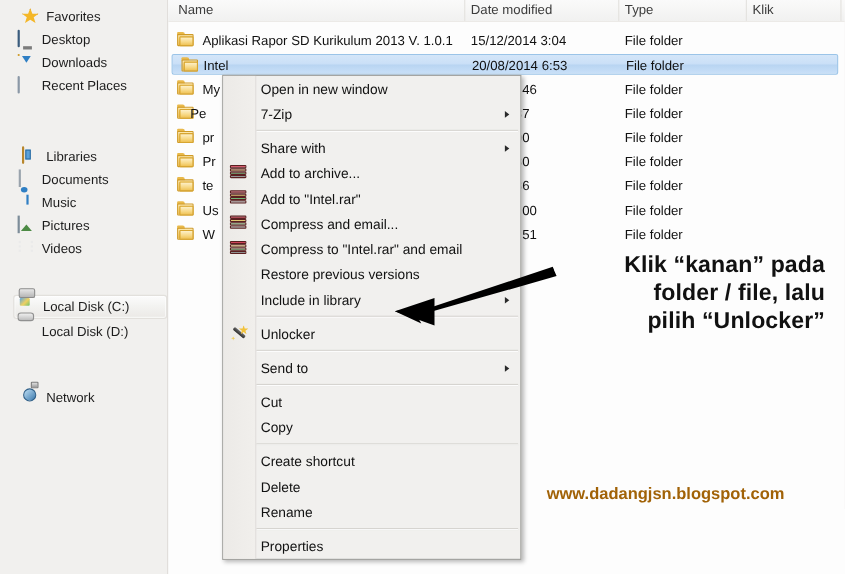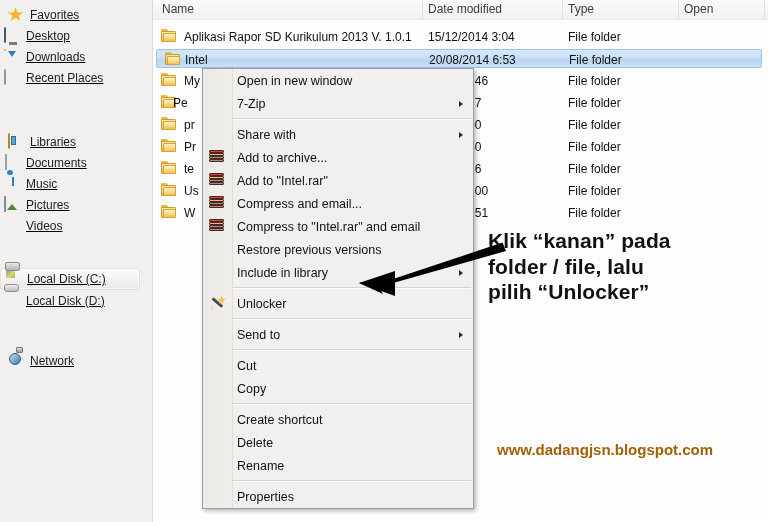--- a/index.html
+++ b/index.html
@@ -10,21 +10,21 @@
     -webkit-font-smoothing:antialiased;
   }
   #root{position:absolute;inset:0;background:#f2f1ef;}
 
   
   .navpane{
     position:absolute;left:0;top:0;width:152px;height:522px;
     background:#f1f0ee;
     border-right:1px solid #dcdad6;
   }
-  .nav-group{position:absolute;left:0;width:152px;text-decoration:underline;}
+  .nav-group{position:absolute;left:12px;width:152px;}
   .nav-row{
     position:relative;height:21px;display:flex;align-items:center;
     padding-left:8px;font-size:12px;color:#1c1c1c;white-space:nowrap;
   }
   .nav-row.child{padding-left:4px;}
   .nav-row.hover{
     background:linear-gradient(to bottom,#fcfcfc 0%, #f3f3f1 45%, #ebe9e6 100%);
     border:1px solid #e2e0dc;border-radius:3px;
     width:140px;box-sizing:border-box;height:22px;
     box-shadow:0 0 0 1px rgba(255,255,255,.6) inset;
@@ -156,21 +156,21 @@
   .ic-hdd{position:relative;width:16px;height:14px;margin-top:1px;}
   .ic-hdd .d{position:absolute;left:0;bottom:1px;width:15px;height:8px;background:linear-gradient(to bottom,#efefef,#bdbdbd);border:1px solid #909090;box-sizing:border-box;border-radius:3px;}
   .ic-net{position:relative;width:16px;height:15px;}
   .ic-net .g{position:absolute;left:1px;top:0;width:12px;height:12px;border-radius:50%;
     background:linear-gradient(135deg,#bfe0f5,#3c79ad);border:1px solid #2f5f88;box-sizing:border-box;}
   .ic-net .p{position:absolute;left:8px;bottom:0;width:7px;height:6px;background:linear-gradient(to bottom,#dfdfdf,#9a9a9a);border:1px solid #7a7a7a;box-sizing:border-box;border-radius:1px;}
 
   
   .anno{
     position:absolute;right:18px;top:228px;width:262px;
-    text-align:left;font-weight:bold;font-size:21px;line-height:1.22;
+    text-align:right;font-weight:bold;font-size:21px;line-height:1.22;
     color:#111;letter-spacing:.1px;
   }
   .anno div{white-space:nowrap;}
   .watermark{
     position:absolute;left:497px;top:441px;
     font-size:15px;font-weight:bold;color:#a16207;white-space:nowrap;
   }
   .arrow-svg{position:absolute;left:255px;top:230px;width:330px;height:95px;pointer-events:none;}
 
   
@@ -244,21 +244,21 @@
           </div>
         </div>
       </div>
   </div>
 
   <div class="listpane">
     <div class="col-head">
       <div class="ch" style="left:9px">Name</div>
       <div class="ch" style="left:275px">Date modified</div>
       <div class="ch" style="left:415px">Type</div>
-      <div class="ch" style="left:531px">Open</div>
+      <div class="ch" style="left:531px">Klik</div>
       <div class="col-sep" style="left:269px"></div>
       <div class="col-sep" style="left:409px"></div>
       <div class="col-sep" style="left:525px"></div>
       <div class="col-sep" style="left:611px"></div>
     </div>
     <div class="hdr-line"></div>
     <div id="rows-mount">
         <div class="row" style="top: 27px;">
           <span class="fico"><span class="folder"><span class="tab"></span><span class="body"></span><span class="flap"></span></span></span>
           <span class="cell" style="left: 31px;">Aplikasi Rapor SD Kurikulum 2013 V. 1.0.1</span>

